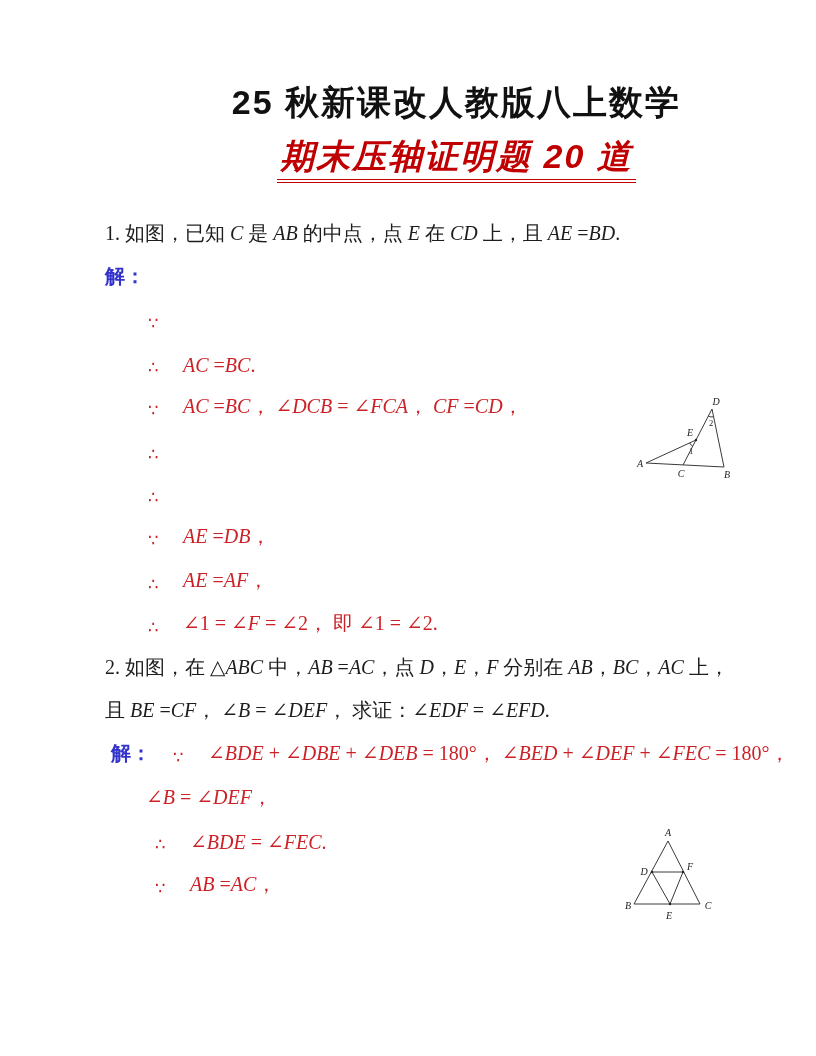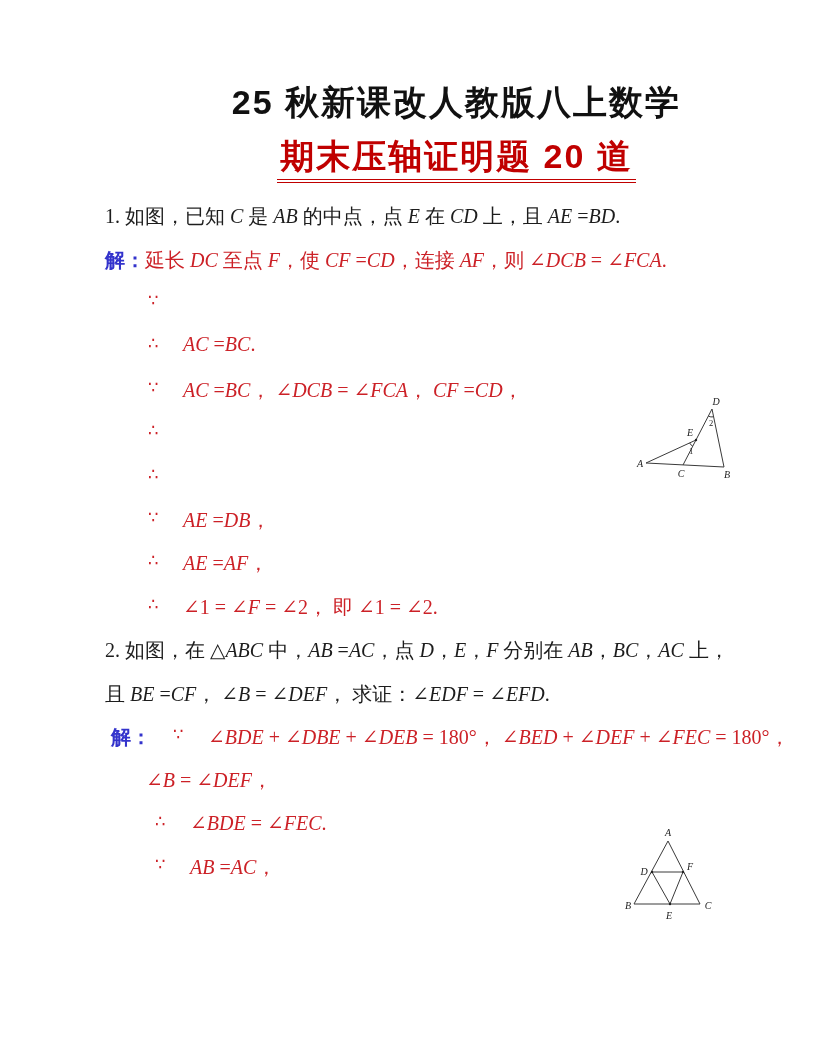--- a/index.html
+++ b/index.html
@@ -15,24 +15,25 @@
     margin:0; text-align:center; font-size:34px; line-height:1.3;
     font-weight:700; letter-spacing:2px; color:#111;
     font-family:"Liberation Sans","DejaVu Sans",sans-serif;
   }
   .subtitle-row{ text-align:center; margin-top:13px; }
   .doc-subtitle{
     display:inline-block; font-size:34px; line-height:1.15; font-weight:700;
     letter-spacing:2px; color:var(--titlered);
     border-bottom:4px double var(--titlered); padding:0 3px 3px;
     font-family:"Liberation Sans","DejaVu Sans",sans-serif;
+    font-style:italic;
   }
   .content{ margin-top:20px; }
   .line{
-    height:43.4px; display:flex; align-items:flex-start;
+    height:43.4px; display:flex; align-items:flex-end;
     font-size:20px; white-space:pre;
   }
   .stmt{ color:var(--ink); }
   .sol{ color:var(--red); }
   .sol-label{
     color:var(--blue); font-weight:700;
     font-family:"Liberation Sans","DejaVu Sans",sans-serif;
   }
   .marker{
     display:inline-block; width:35px; flex:0 0 auto;
@@ -57,21 +58,21 @@
 
   <div class="subtitle-row">
     <span class="doc-subtitle">期末压轴证明题 20 道</span>
   </div>
 
   <div class="content">
     <div>
         <div class="line stmt"><span class="mathtext">1. 如图，已知 <i>C</i> 是 <i>AB</i> 的中点，点 <i>E</i> 在 <i>CD</i> 上，且 <i>AE</i> =<i>BD</i>.</span></div>
       </div>
     <div>
-        <div class="line sol"><span class="sol-label">解：</span><span class="mathtext">延长 <i>DC</i> 至点 <i>F</i>，使 <i>CF</i> =<i>CD</i>，连接 <i>AF</i>，则 ∠<i>DCB</i> = ∠<i>FCA</i>.</span></div>
+        <div class="line sol"><span class="sol-label">解：</span></div>
         <div class="line sol" style="padding-left: 43px;"><span class="marker">∵</span></div>
         <div class="line sol" style="padding-left: 43px;"><span class="marker">∴</span><span class="mathtext"><i>AC</i> =<i>BC</i>.</span></div>
         <div class="line sol" style="padding-left: 43px;"><span class="marker">∵</span><span class="mathtext"><i>AC</i> =<i>BC</i>， ∠<i>DCB</i> = ∠<i>FCA</i>， <i>CF</i> =<i>CD</i>，</span></div>
         <div class="line sol" style="padding-left: 43px;"><span class="marker">∴</span></div>
         <div class="line sol" style="padding-left: 43px;"><span class="marker">∴</span></div>
         <div class="line sol" style="padding-left: 43px;"><span class="marker">∵</span><span class="mathtext"><i>AE</i> =<i>DB</i>，</span></div>
         <div class="line sol" style="padding-left: 43px;"><span class="marker">∴</span><span class="mathtext"><i>AE</i> =<i>AF</i>，</span></div>
         <div class="line sol" style="padding-left: 43px;"><span class="marker">∴</span><span class="mathtext">∠1 = ∠<i>F</i> = ∠2， 即 ∠1 = ∠2.</span></div>
       </div>
     <div>

